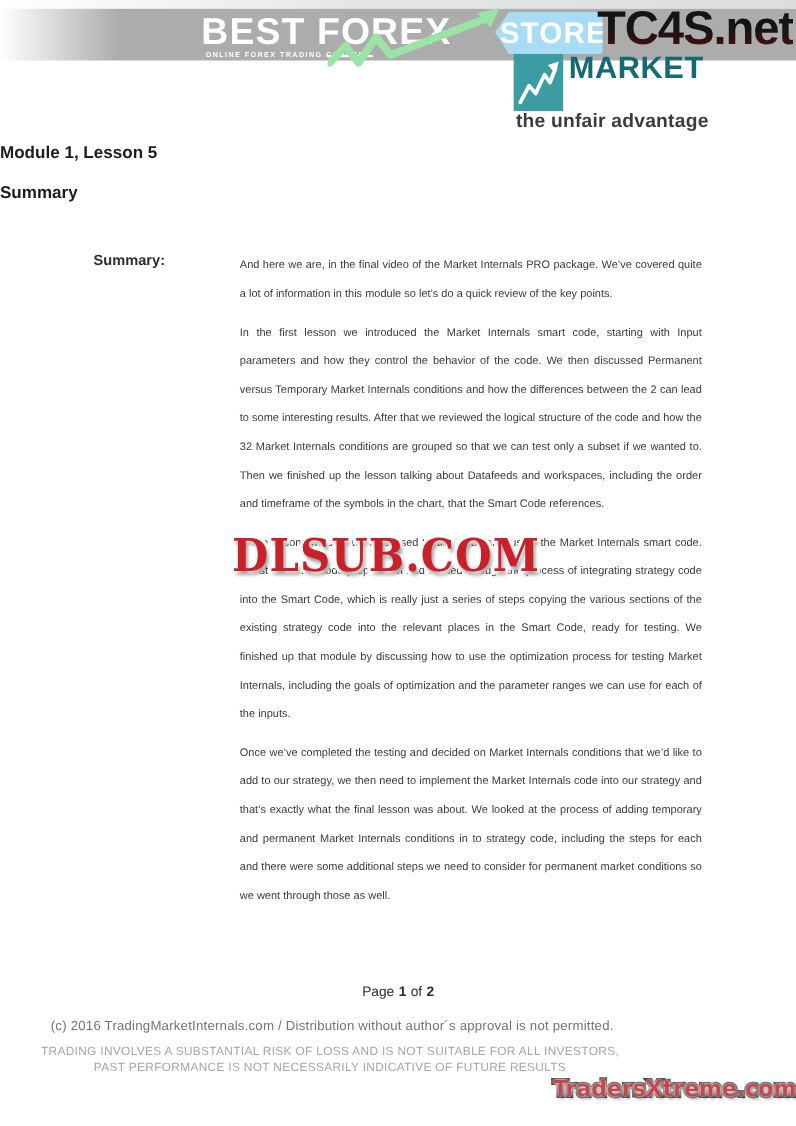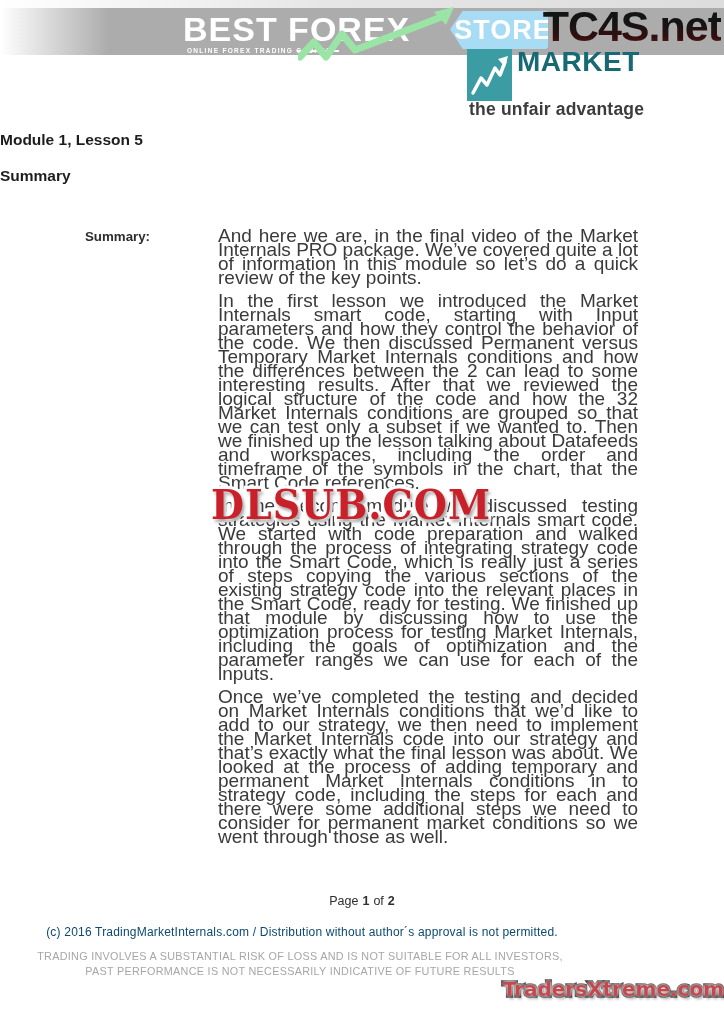--- a/index.html
+++ b/index.html
@@ -59,21 +59,21 @@
     position:absolute; left:0; width:724px; text-align:left;
     font-size:15.5px; font-weight:bold; color:#1d1d1d;
   }
   .doc-title { top:131px; }
   .doc-subtitle { top:167px; }
 
   .transcript { position:absolute; left:85px; top:229px; width:553px; }
   .speaker { position:absolute; left:0; top:0; font-size:13.3px; font-weight:bold; color:#2d2d2d; }
   .paras { margin-left:133px; width:420px; }
   .para {
-    font-size:19px; line-height:14px; text-align:justify;
+    font-size:10px; line-height:26px; text-align:justify;
     color:#3a3a3a; margin:0 0 9px 0;
   }
 
   
   .wm-center {
     position:absolute; left:211px; top:482px;
     font-family:"DejaVu Serif", serif; font-size:38px; font-weight:bold;
     letter-spacing:1px; color:#c9202a;
     -webkit-text-stroke:6px #ffffff; paint-order:stroke fill;
     text-shadow:2px 3px 3px rgba(0,0,0,0.35);
@@ -90,21 +90,21 @@
 
   
   .page-num {
     position:absolute; top:894px; left:0; width:724px; text-align:center;
     font-size:12.5px; color:#2e2e2e;
   }
   .page-num .b { font-weight:bold; }
   .page-num span { margin:0 2px; }
   .copyright {
     position:absolute; top:925px; left:0; width:604px; text-align:center;
-    font-size:12px; color:#0c4a6e; letter-spacing:0.2px;
+    font-size:12px; color:#737373; letter-spacing:0.2px;
   }
   .disclaimer1, .disclaimer2 {
     position:absolute; left:0; width:600px; text-align:center;
     font-size:10.8px; color:#a6a6a6; letter-spacing:0.3px;
   }
   .disclaimer1 { top:950px; }
   .disclaimer2 { top:965px; }
 </style>
 </head>
 <body>

